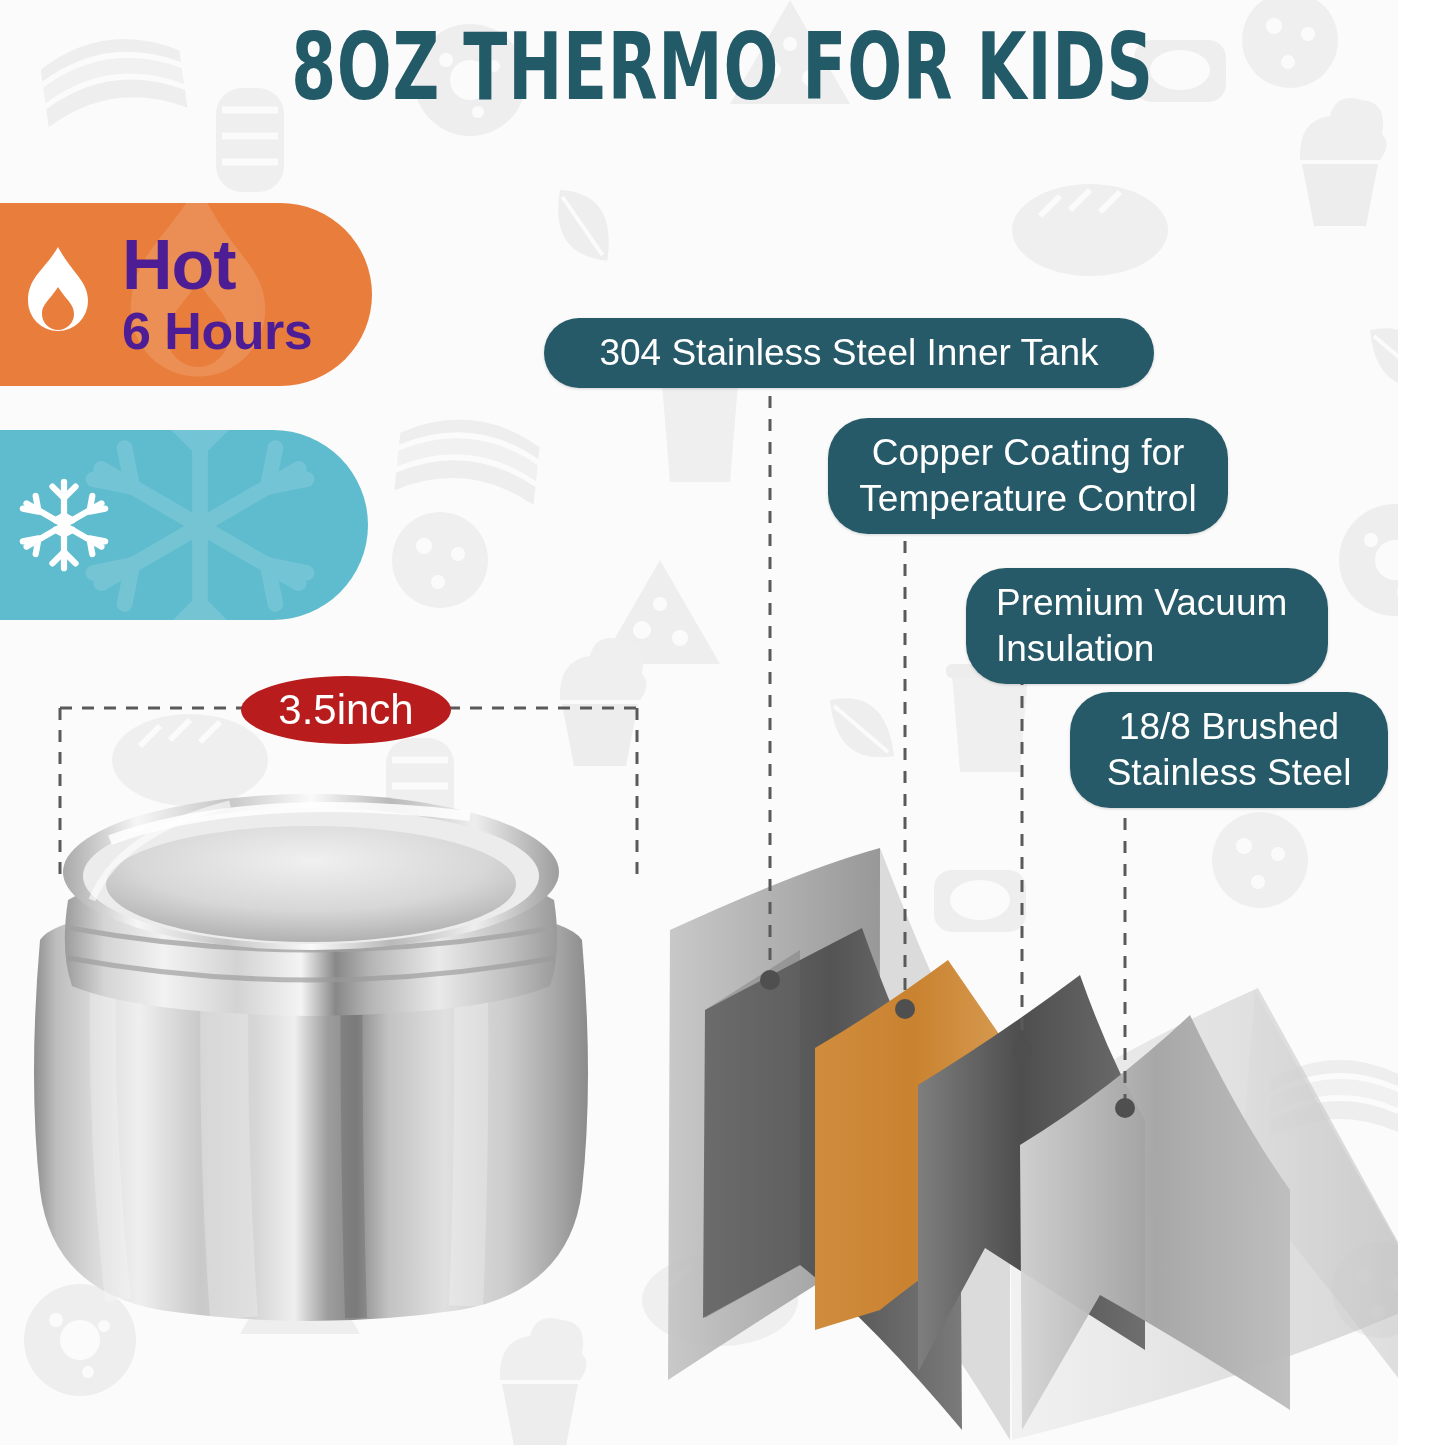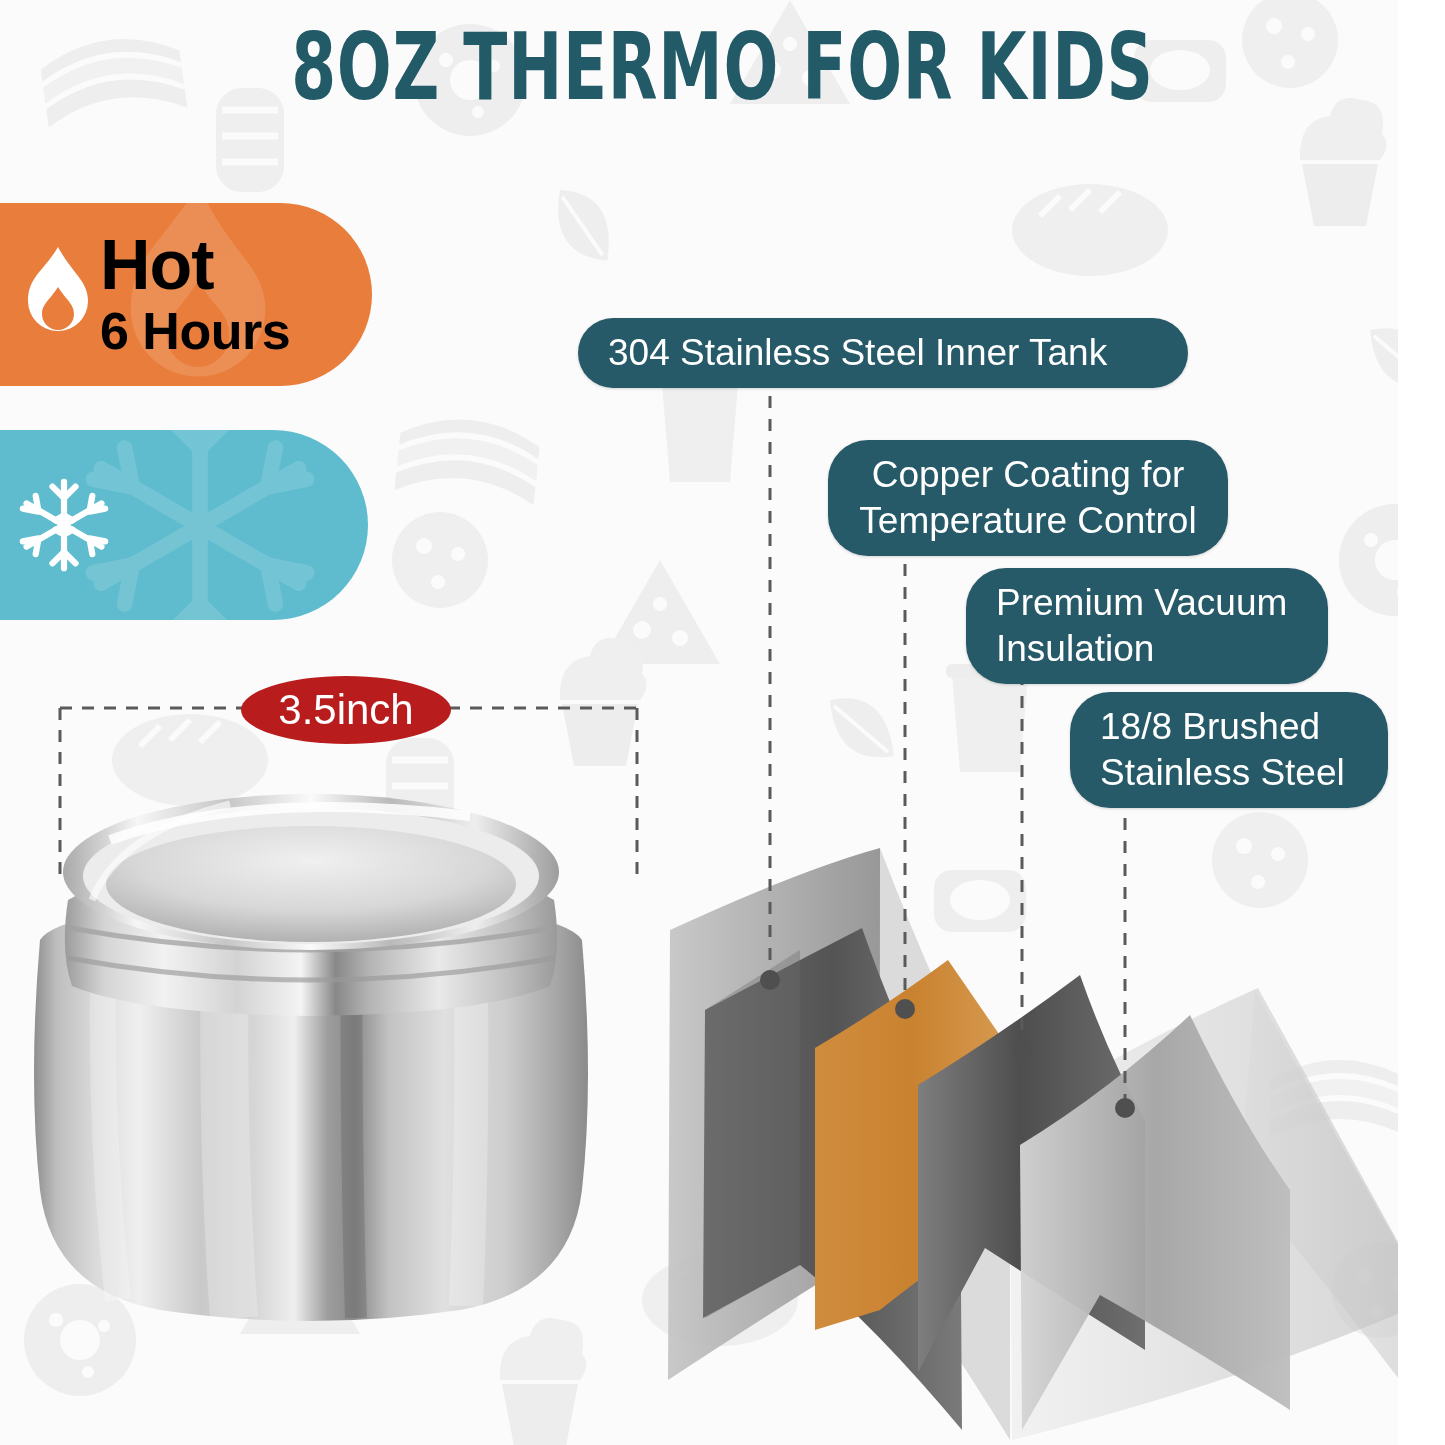--- a/index.html
+++ b/index.html
@@ -76,21 +76,22 @@
   .badge-icon {
     position: relative;
     z-index: 2;
     margin-left: 46px;
     flex: 0 0 auto;
     display: block;
   }
   .badge-text {
     position: relative;
     z-index: 2;
-    color: #000000;
+    margin-left: 22px;
+    color: #4c1d95;
   }
   .badge-title {
     font-size: 70px;
     line-height: 70px;
     font-weight: bold;
     letter-spacing: -1px;
   }
   .badge-sub {
     font-size: 52px;
     line-height: 58px;
@@ -107,24 +108,24 @@
     background: #265A68;
     color: #ffffff;
     border-radius: 40px;
     font-size: 37px;
     line-height: 46px;
     padding: 12px 30px;
     box-sizing: border-box;
     white-space: pre-line;
     box-shadow: 0 1px 3px rgba(0,0,0,0.16);
   }
-  #callout-1 { left: 578px; top: 318px;  width: 610px; }
-  #callout-2 { left: 828px; top: 440px;  width: 400px; text-align: center; }
+  #callout-1 { left: 544px; top: 318px;  width: 610px; text-align: center; }
+  #callout-2 { left: 828px; top: 418px;  width: 400px; text-align: center; }
   #callout-3 { left: 966px; top: 568px;  width: 362px; text-align: left; }
-  #callout-4 { left: 1070px; top: 692px; width: 318px; text-align: left; }
+  #callout-4 { left: 1070px; top: 692px; width: 318px; text-align: center; }
 
   
   .dim-label {
     position: absolute;
     left: 241px;
     top: 676px;
     width: 210px;
     height: 68px;
     z-index: 5;
     background: #b91c1c;

